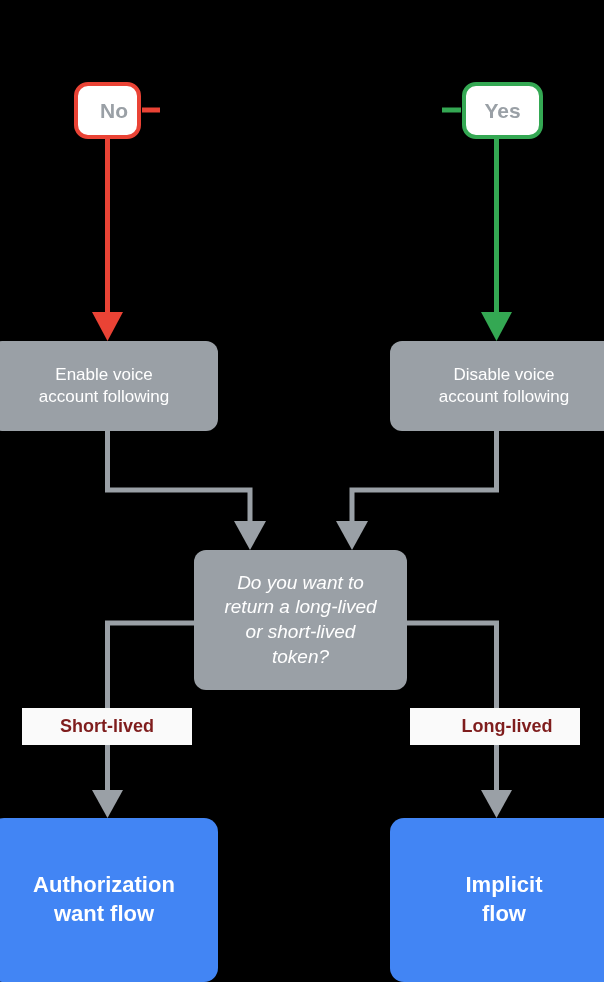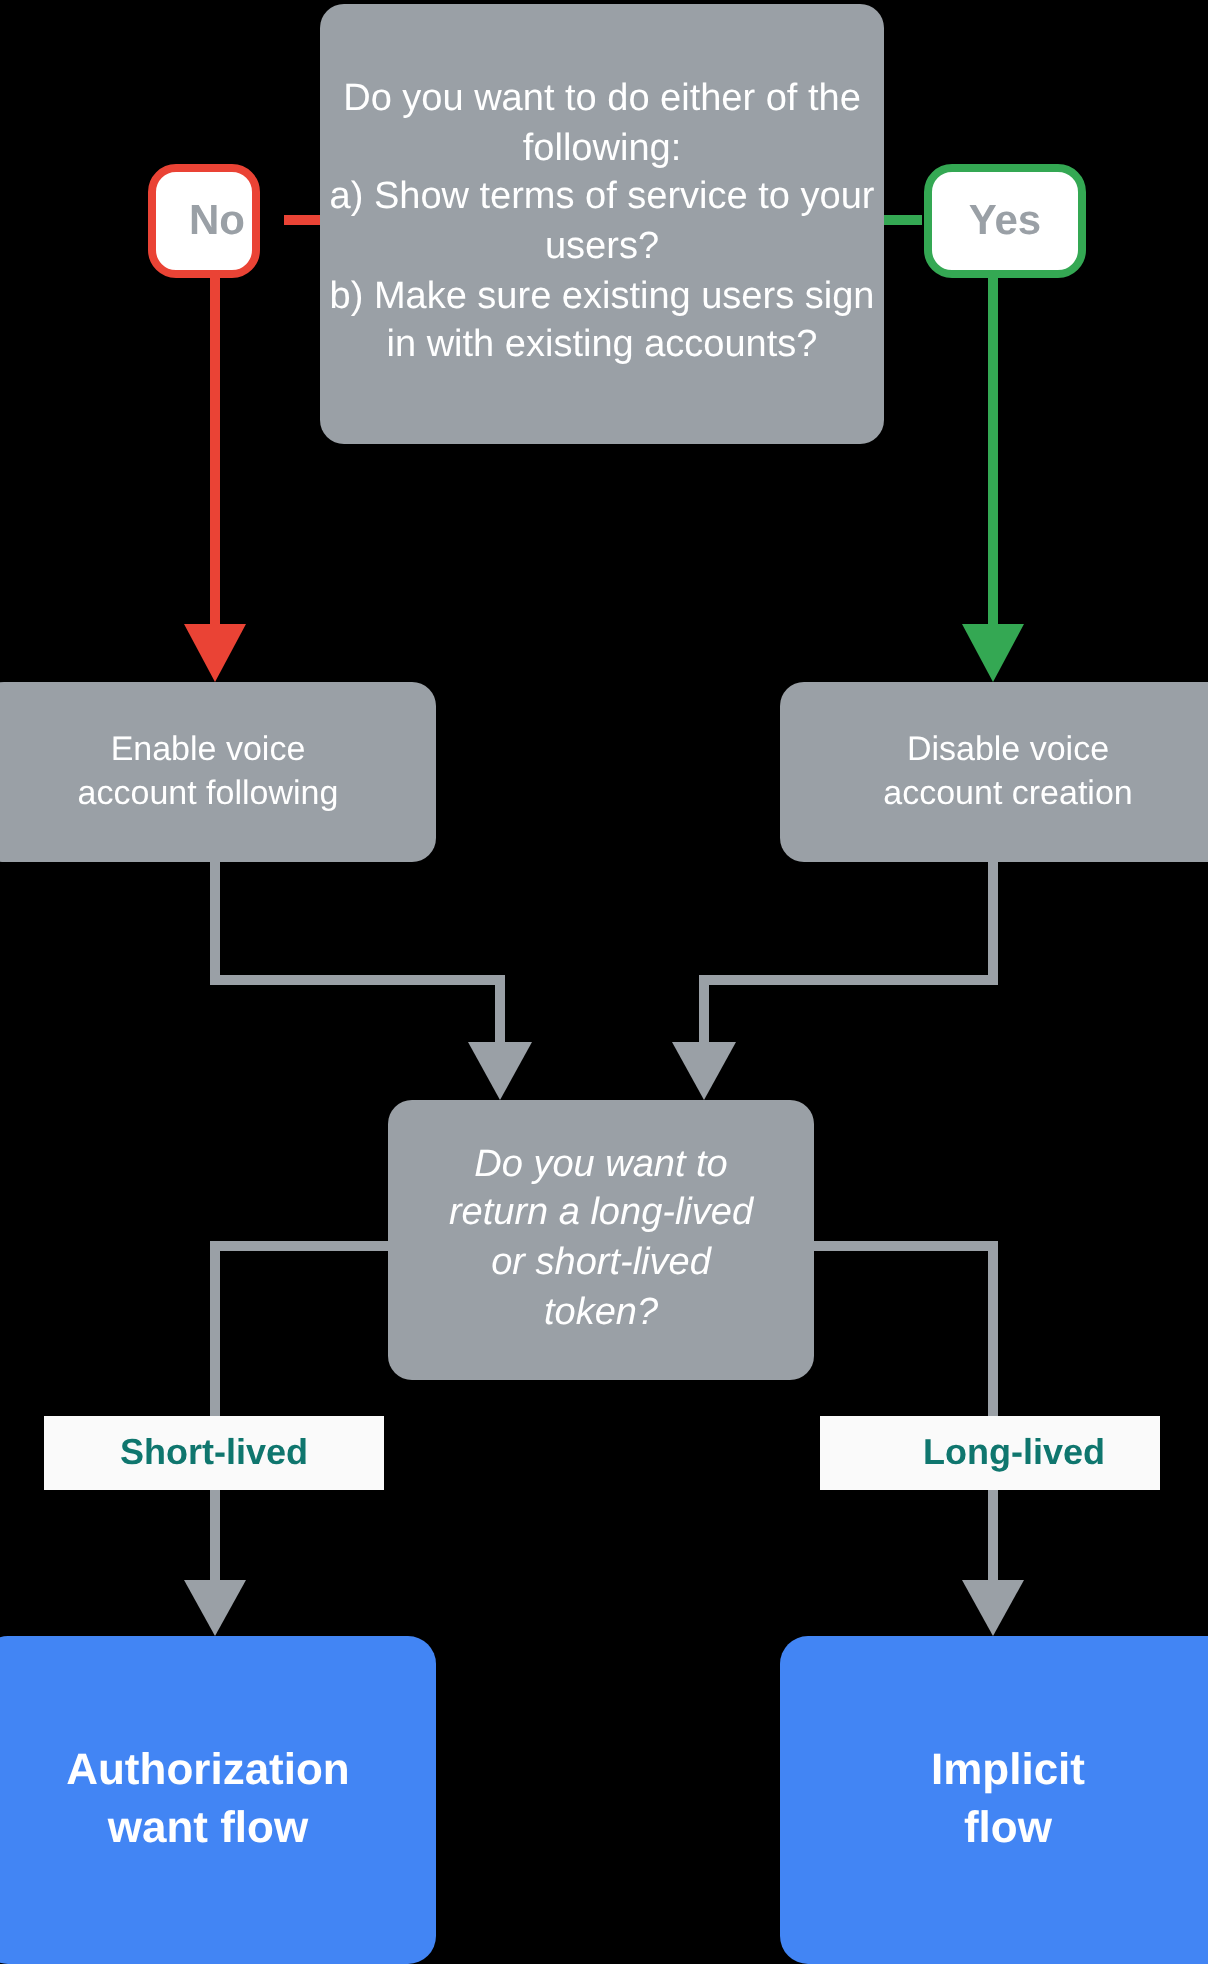--- a/index.html
+++ b/index.html
@@ -105,42 +105,42 @@
     background: #ffffff;
     border-radius: 14px;
     font-size: 21px;
     font-weight: bold;
     color: #9aa0a6;
     z-index: 6;
   }
   #badge-no {
     left: 74px;
     top: 82px;
-    width: 56px;
+    width: 67px;
     height: 57px;
     border: 4px solid #ea4335;
     padding-left: 13px;
   }
   #badge-yes {
     left: 462px;
     top: 82px;
     width: 81px;
     height: 57px;
     border: 4px solid #34a853;
   }
 
   
   .edge-label {
     position: absolute;
     box-sizing: border-box;
     display: flex;
     align-items: center;
     justify-content: center;
     background: #fafafa;
-    color: #0f766e;
+    color: #7f1d1d;
     font-size: 18px;
     font-weight: bold;
     z-index: 6;
   }
   #label-short {
     left: 22px;
     top: 708px;
     width: 170px;
     height: 37px;
   }
@@ -185,34 +185,29 @@
     <path d="M 496.5 431 L 496.5 490 L 352 490 L 352 521" stroke="#9aa0a6" stroke-width="5" fill="none" stroke-linejoin="miter"></path>
     <polygon points="336,521 368,521 352,550" fill="#9aa0a6"></polygon>
 
     <path d="M 194 623 L 107.5 623 L 107.5 790" stroke="#9aa0a6" stroke-width="5" fill="none" stroke-linejoin="miter"></path>
     <polygon points="92,790 123,790 107.5,818" fill="#9aa0a6"></polygon>
 
     <path d="M 407 623 L 496.5 623 L 496.5 790" stroke="#9aa0a6" stroke-width="5" fill="none" stroke-linejoin="miter"></path>
     <polygon points="481,790 512,790 496.5,818" fill="#9aa0a6"></polygon>
   </svg>
 
-  <div class="node node-gray" id="decision-one">
-    <span class="node-text">Do you want to do either of the following:
-a) Show terms of service to your users?
-b) Make sure existing users sign in with existing accounts?</span>
-  </div>
 
   <div class="node node-gray" id="enable-node">
     <span class="node-text">Enable voice
 account following</span>
   </div>
 
   <div class="node node-gray" id="disable-node">
     <span class="node-text">Disable voice
-account creation</span>
+account following</span>
   </div>
 
   <div class="node node-gray" id="decision-two">
     <span class="node-text">Do you want to
 return a long-lived
 or short-lived
 token?</span>
   </div>
 
   <div class="node node-blue" id="auth-node">

